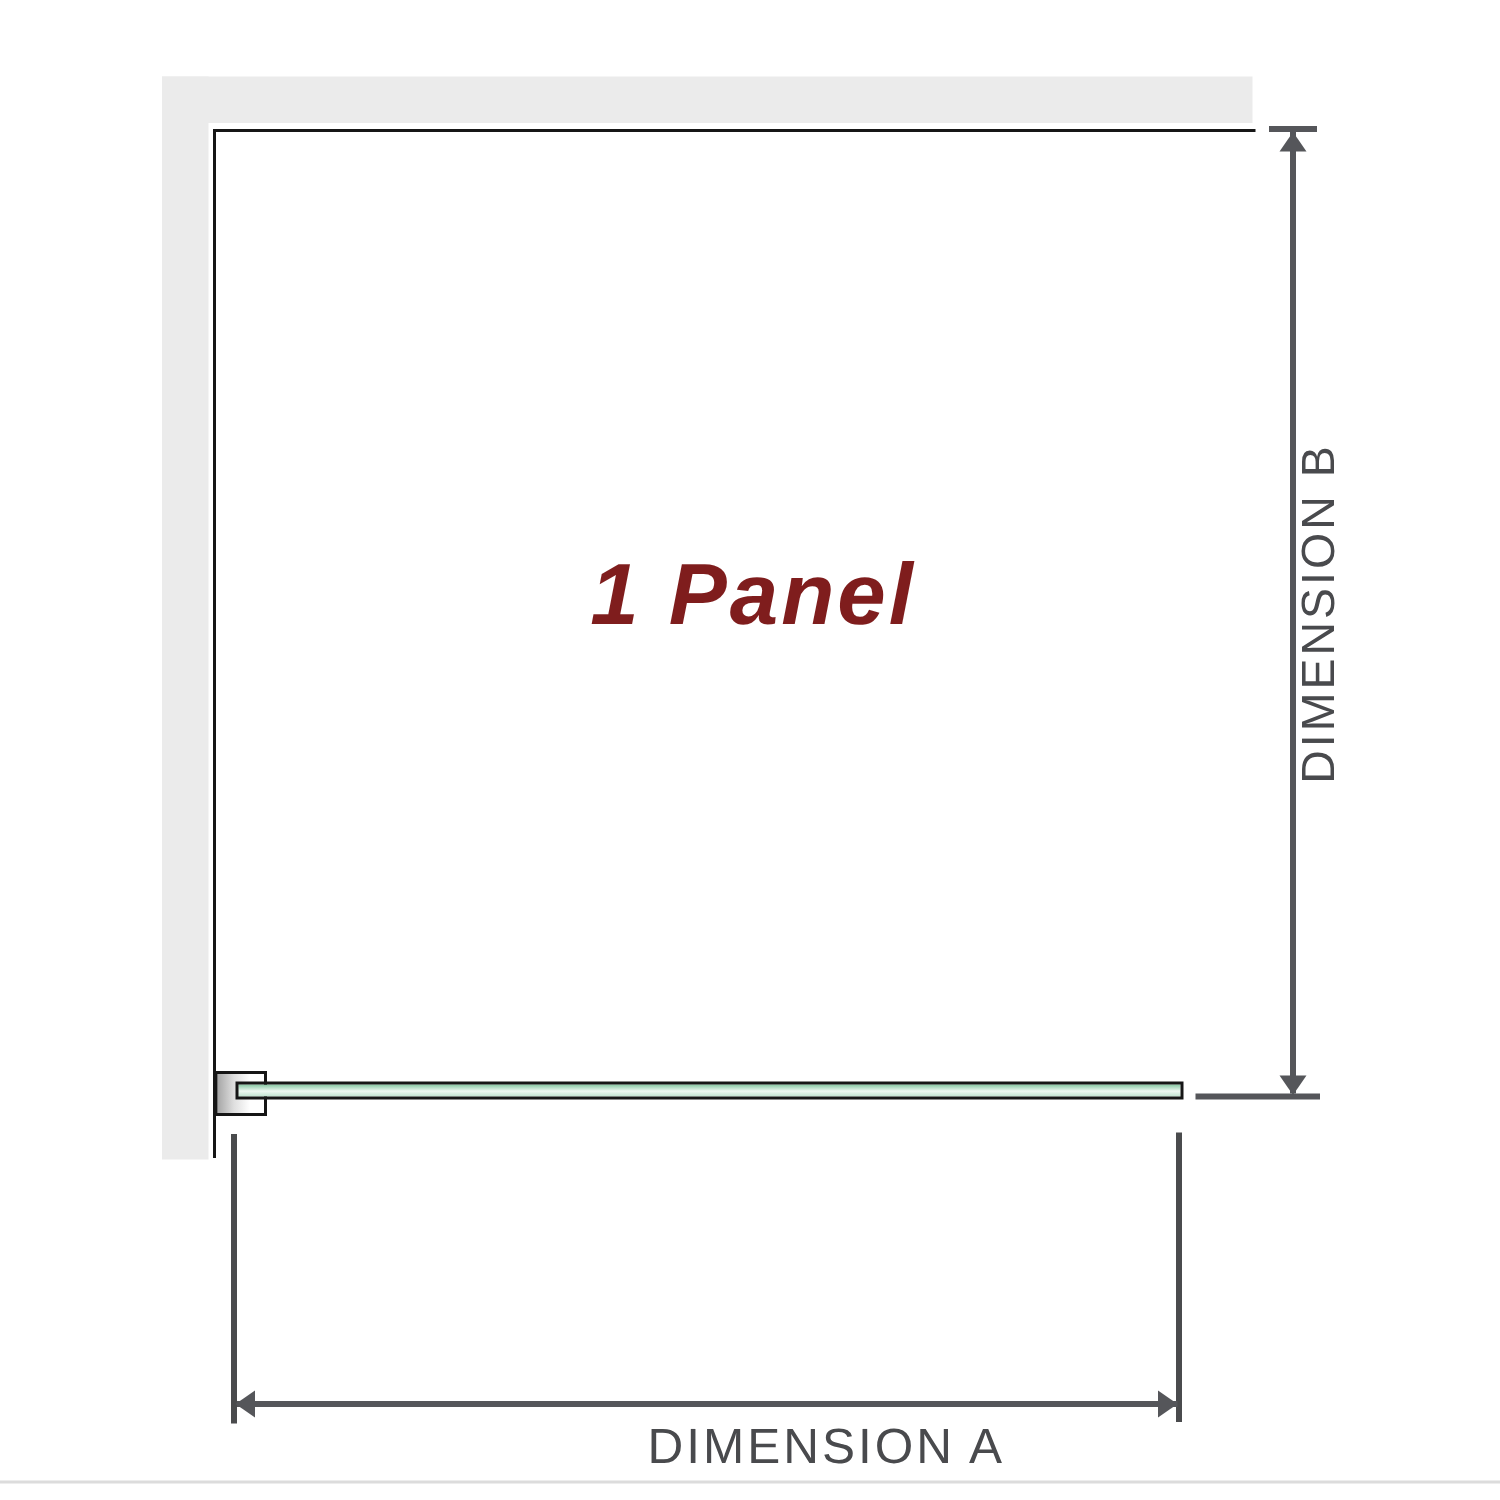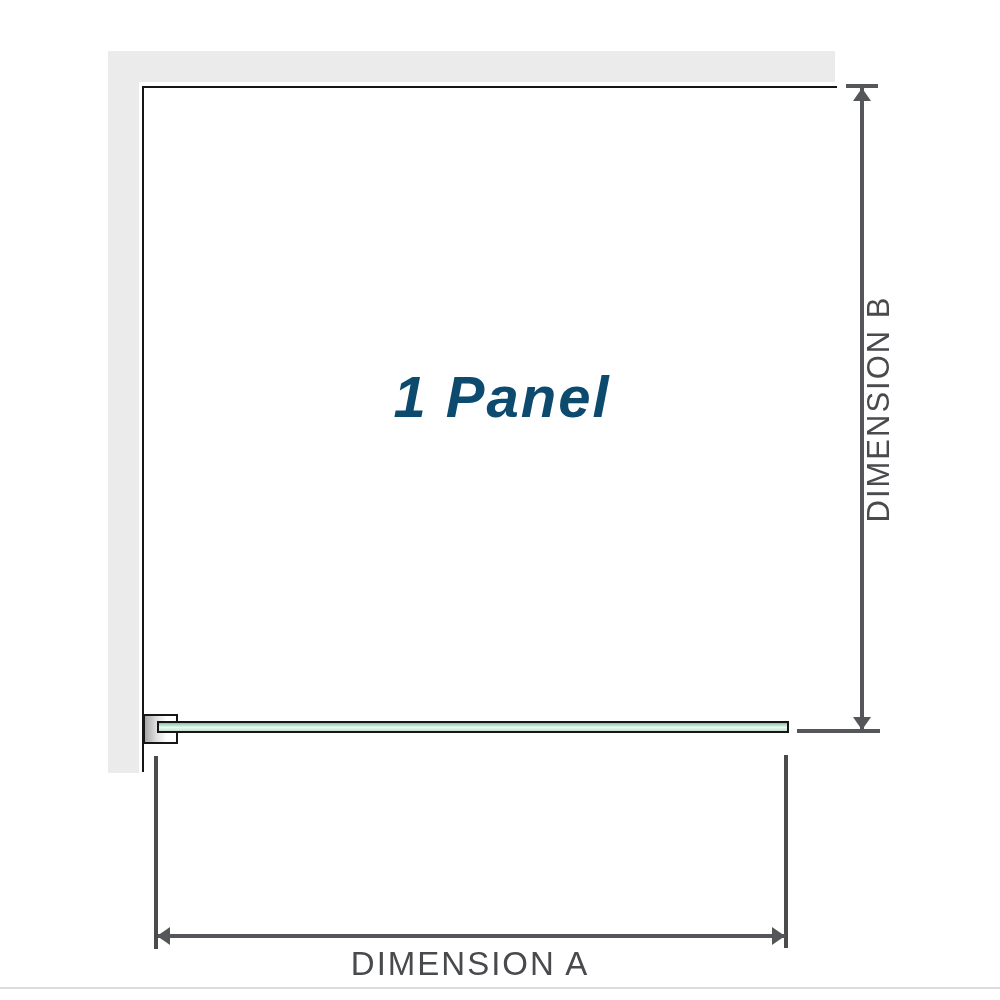--- a/index.html
+++ b/index.html
@@ -36,21 +36,21 @@
   
   .panel-label {
     left: 342px; top: 365px;
     width: 320px; height: 64px;
     line-height: 64px;
     text-align: center;
     font-size: 58px;
     font-style: italic;
     font-weight: bold;
     letter-spacing: 2px;
-    color: #0c4a6e;
+    color: #7f1d1d;
     white-space: nowrap;
   }
 
   
   .wall-bracket {
     left: 143px; top: 714px;
     width: 35px; height: 30px;
     box-sizing: border-box;
     border: 2px solid #161616;
     background: linear-gradient(to right, #a6a6a6 0%, #dedede 35%, #ffffff 70%);
@@ -117,20 +117,21 @@
     width: 300px; height: 30px;
     line-height: 30px;
     transform: rotate(-90deg);
     transform-origin: center center;
   }
   .dim-a-label {
     left: 270px; top: 946px;
     width: 400px; height: 36px;
     line-height: 36px;
     font-size: 33px;
+    text-align: right;
   }
 
   
   .baseline {
     left: 0; top: 987px;
     width: 1000px; height: 2px;
     background: #dcdcdc;
   }
 </style>
 </head>

